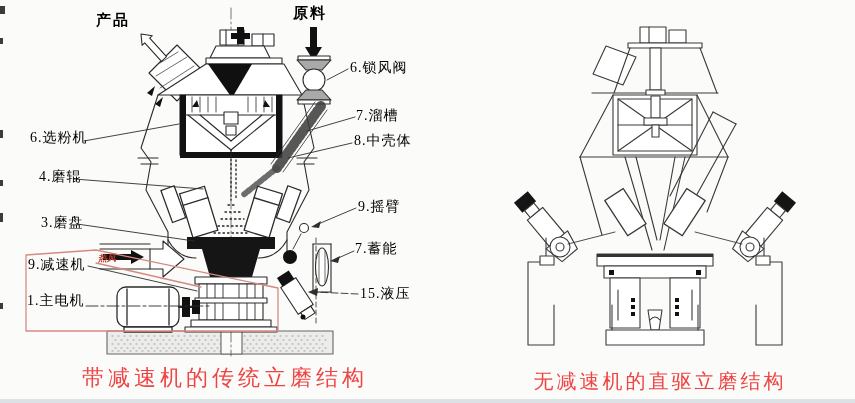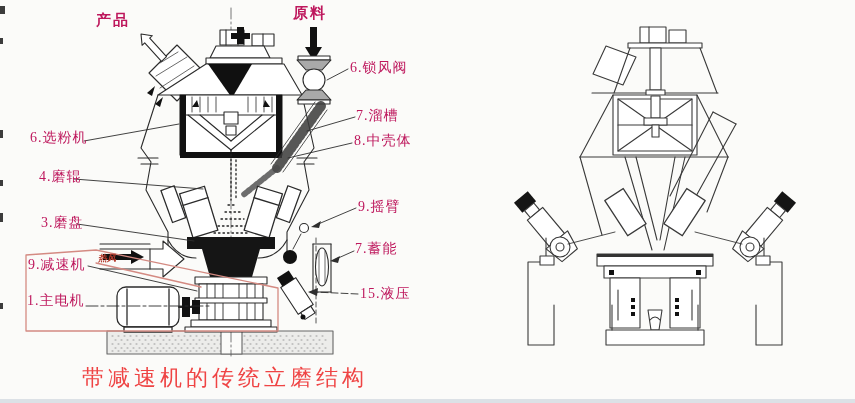--- a/index.html
+++ b/index.html
@@ -1,18 +1,18 @@
 <!DOCTYPE html>
 <html><head>
 <meta charset="utf-8">
 <style>
   html,body{margin:0;padding:0;background:#ffffff;}
   .stage{position:relative;width:855px;height:403px;background:#fbfbf9;overflow:hidden;
          font-family:"Liberation Serif",serif;}
-  .lbl{position:absolute;color:#be185d;font-size:14px;line-height:1;white-space:nowrap;
+  .lbl{position:absolute;color:#000000;font-size:14px;line-height:1;white-space:nowrap;
        letter-spacing:1px;z-index:4;}
   .flow{font-weight:700;font-size:15px;letter-spacing:2px;}
   .small-red{color:#b53a2c;font-size:9px;font-weight:700;letter-spacing:0;font-style:italic;}
   .caption{position:absolute;text-align:center;color:#ef4444;font-size:22px;letter-spacing:4px;
            z-index:4;font-family:"Liberation Serif",serif;}
   .caption.right{font-size:20px;letter-spacing:3px;}
   .watermark{position:absolute;left:420px;top:321px;z-index:6;color:#161616;
              font-family:"Liberation Sans",sans-serif;font-size:57px;line-height:1;letter-spacing:1px;}
   .bottom-strip{position:absolute;left:0;right:0;bottom:0;height:4px;background:#dce1e6;z-index:7;}
   svg{position:absolute;top:0;}
@@ -370,15 +370,16 @@
   <div class="lbl" style="left:39px;top:170px">4.磨辊</div>
   <div class="lbl" style="left:41px;top:216px">3.磨盘</div>
   <div class="lbl" style="left:28px;top:258px">9.减速机</div>
   <div class="lbl small-red" style="left:98px;top:254px">热风</div>
   <div class="lbl" style="left:27px;top:294px">1.主电机</div>
   <div class="lbl" style="left:358px;top:200px">9.摇臂</div>
   <div class="lbl" style="left:355px;top:242px">7.蓄能</div>
   <div class="lbl" style="left:360px;top:287px">15.液压</div>
 
   <div class="caption" style="left:55px;top:363px;width:340px">带减速机的传统立磨结构</div>
+  <div class="caption right" style="left:495px;top:368px;width:330px">无减速机的直驱立磨结构</div>
 
   <div class="bottom-strip"></div>
 </div>
 
 </body></html>

